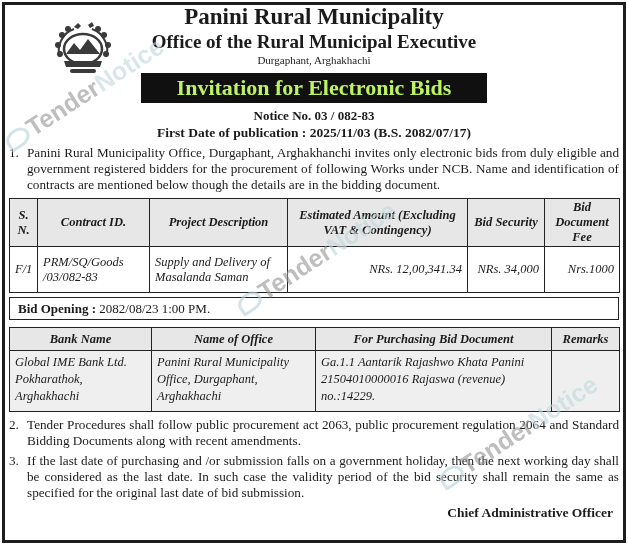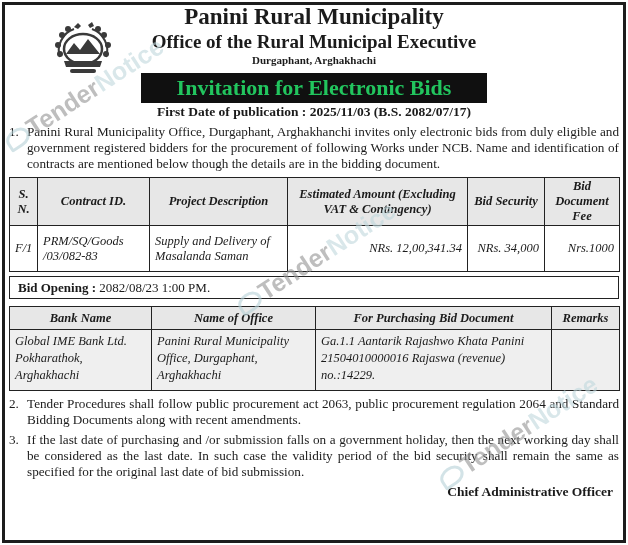--- a/index.html
+++ b/index.html
@@ -5,22 +5,22 @@
   html,body{margin:0;padding:0;background:#fff;}
   .page{position:relative;width:628px;height:545px;background:#ffffff;overflow:hidden;
         font-family:"Liberation Serif","DejaVu Serif",serif;color:#1b1b1b;}
   .frame{position:absolute;left:2px;top:2px;right:2px;bottom:2px;border:3px solid #1d1d1d;}
   .content{position:relative;z-index:2;padding:4px 9px 0 9px;}
 
   
   .emblem{position:absolute;left:52px;top:21px;width:62px;height:58px;z-index:3;}
   .t1{text-align:center;font-weight:bold;font-size:23px;line-height:26px;}
   .t2{text-align:center;font-weight:bold;font-size:19px;line-height:23px;}
-  .t3{text-align:center;font-weight:bold;font-size:11px;line-height:14px;}
-  .banner{display:block;width:346px;margin:6px auto 0 auto;background:#101010;color:#22c55e;
+  .t3{text-align:center;font-weight:normal;font-size:11px;line-height:14px;}
+  .banner{display:block;width:346px;margin:6px auto 0 auto;background:#101010;color:#bef264;
           text-align:center;font-weight:bold;font-size:22px;line-height:30px;height:30px;}
   .nline{text-align:center;font-weight:bold;font-size:13px;line-height:16px;margin-top:5px;}
   .pline{text-align:center;font-weight:bold;font-size:13.5px;line-height:17px;}
 
   
   .clause{display:flex;font-size:13.2px;line-height:16px;margin-top:4px;}
   .clause .num{flex:0 0 18px;}
   .clause .ctext{flex:1;text-align:justify;}
 
   
@@ -87,20 +87,21 @@
       <path d="M12,40 h38 l-2,6 h-34 z"></path>
       <rect x="18" y="48" width="26" height="4" rx="2"></rect>
     </g>
   </svg>
 
   <div class="content">
     <div class="t1">Panini Rural Municipality</div>
     <div class="t2">Office of the Rural Municipal Executive</div>
     <div class="t3">Durgaphant, Arghakhachi</div>
     <div class="banner">Invitation for Electronic Bids</div>
+    <div class="nline">Notice No. 03 / 082-83</div>
     <div class="pline">First Date of publication : 2025/11/03 (B.S. 2082/07/17)</div>
 
     <div class="clause">
       <span class="num">1.</span>
       <span class="ctext">Panini Rural Municipality Office, Durgaphant, Arghakhanchi invites only electronic bids from duly eligible and government registered bidders for the procurement of following Works under NCB. Name and identification of contracts are mentioned below though the details are in the bidding document.</span>
     </div>
 
     <table class="bid-table">
       <colgroup>
         <col style="width:28px">

